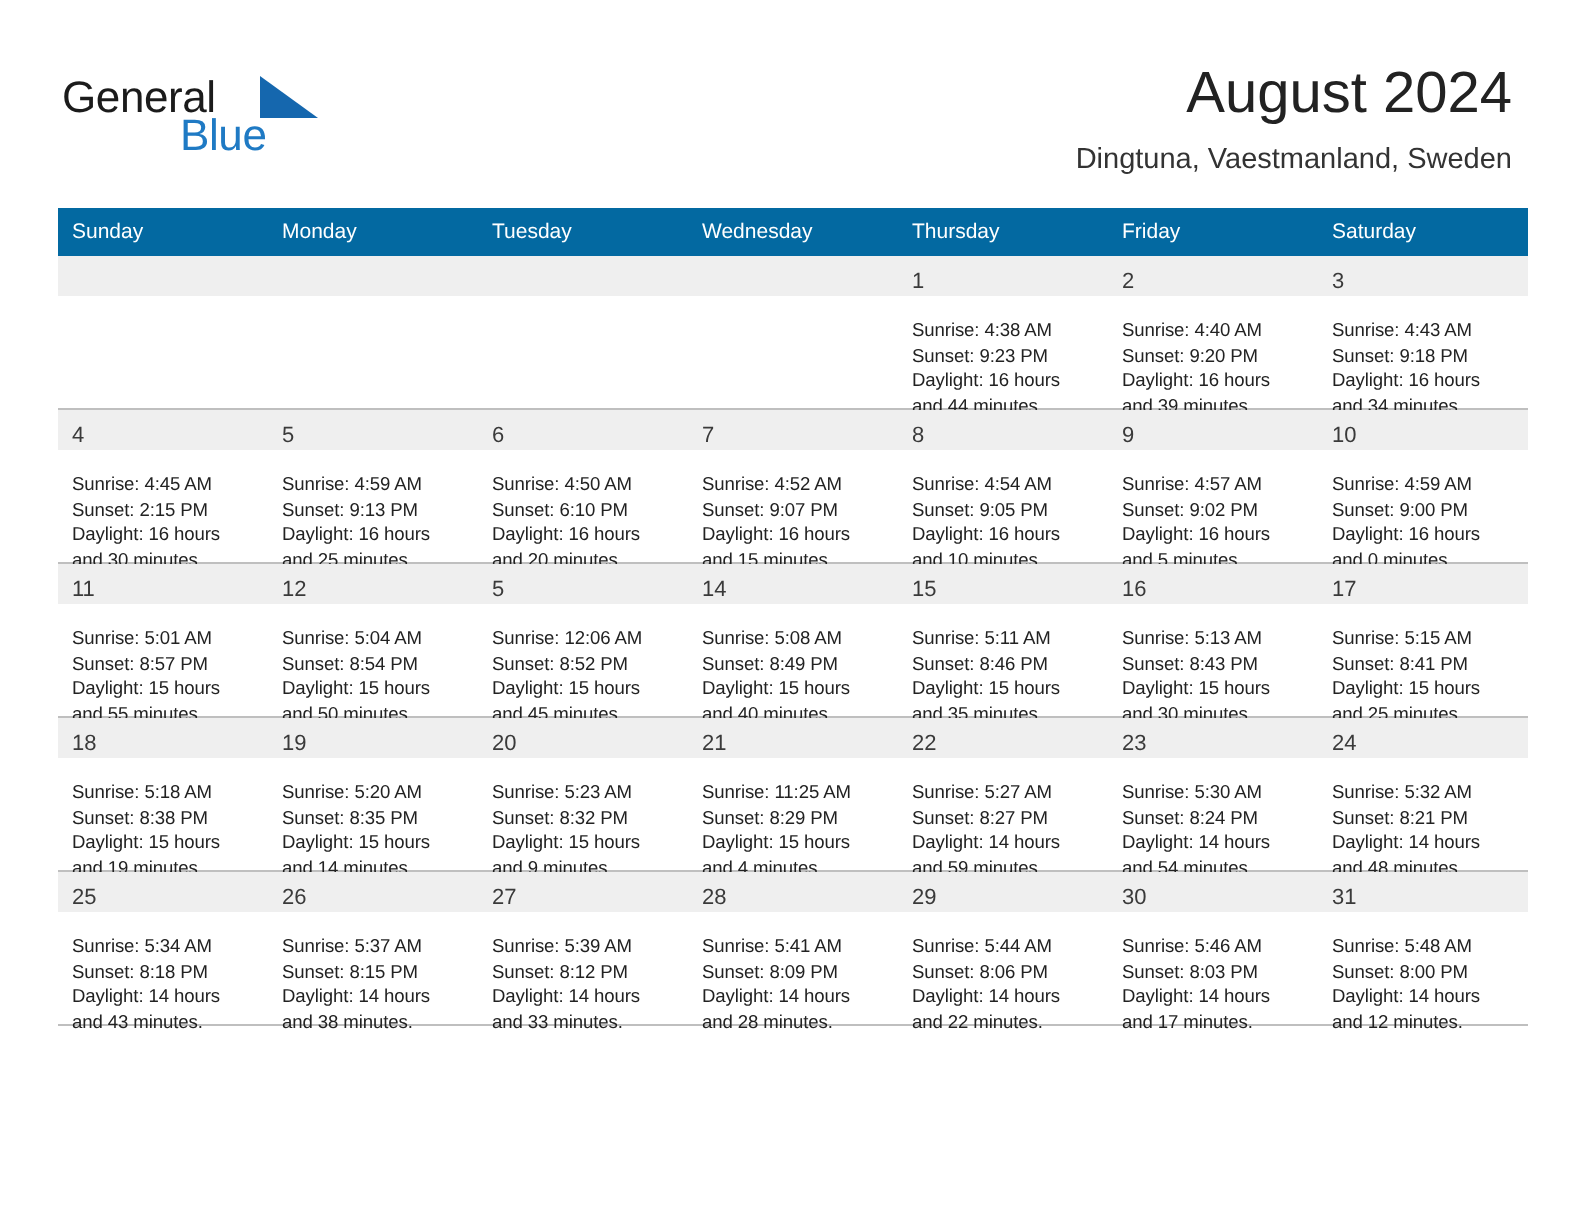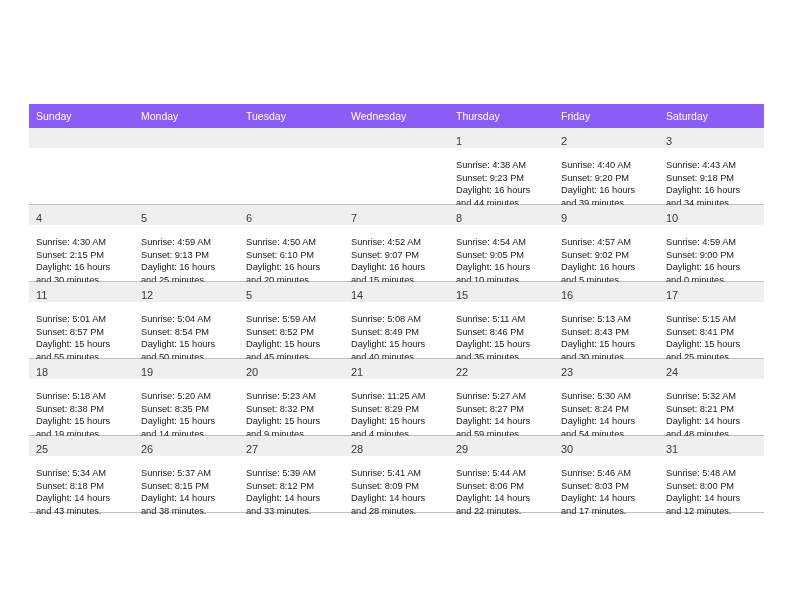--- a/index.html
+++ b/index.html
@@ -88,21 +88,21 @@
   
   .calendar {
     position: absolute;
     left: 29px;
     top: 104px;
     width: 735px;
     border-collapse: collapse;
     table-layout: fixed;
   }
   .calendar th {
-    background: #8b5cf6;
+    background: #0369a1;
     color: #ffffff;
     font-size: 10.5px;
     font-weight: normal;
     text-align: left;
     padding: 6px 0 6px 7px;
     height: 12px;
     border: none;
   }
   .calendar td {
     vertical-align: top;
@@ -142,20 +142,32 @@
   }
   .info div {
     white-space: nowrap;
   }
 </style>
 </head>
 <body>
 
 <div class="page">
 
+  <div class="header">
+    <div class="logo">
+      <span class="logo-general">General</span>
+      <span class="logo-triangle"></span>
+      <span class="logo-blue">Blue</span>
+    </div>
+
+    <div class="title-block">
+      <div class="cal-title">August 2024</div>
+      <div class="cal-subtitle">Dingtuna, Vaestmanland, Sweden</div>
+    </div>
+  </div>
 
   <table class="calendar">
     <thead>
       <tr id="weekday-row">
           <th>Sunday</th>
           <th>Monday</th>
           <th>Tuesday</th>
           <th>Wednesday</th>
           <th>Thursday</th>
           <th>Friday</th>
@@ -216,21 +228,21 @@
                 <div>and 34 minutes.</div>
               </div>
             </div>
           </td>
         </tr>
         <tr>
           <td>
             <div class="cell-inner">
               <div class="daynum-band"><span class="daynum">4</span></div>
               <div class="info">
-                <div>Sunrise: 4:30 AM</div>
+                <div>Sunrise: 4:45 AM</div>
                 <div>Sunset: 2:15 PM</div>
                 <div>Daylight: 16 hours</div>
                 <div>and 30 minutes.</div>
               </div>
             </div>
           </td>
           <td>
             <div class="cell-inner">
               <div class="daynum-band"><span class="daynum">5</span></div>
               <div class="info">
@@ -317,21 +329,21 @@
                 <div>Sunset: 8:54 PM</div>
                 <div>Daylight: 15 hours</div>
                 <div>and 50 minutes.</div>
               </div>
             </div>
           </td>
           <td>
             <div class="cell-inner">
               <div class="daynum-band"><span class="daynum">5</span></div>
               <div class="info">
-                <div>Sunrise: 5:59 AM</div>
+                <div>Sunrise: 12:06 AM</div>
                 <div>Sunset: 8:52 PM</div>
                 <div>Daylight: 15 hours</div>
                 <div>and 45 minutes.</div>
               </div>
             </div>
           </td>
           <td>
             <div class="cell-inner">
               <div class="daynum-band"><span class="daynum">14</span></div>
               <div class="info">

